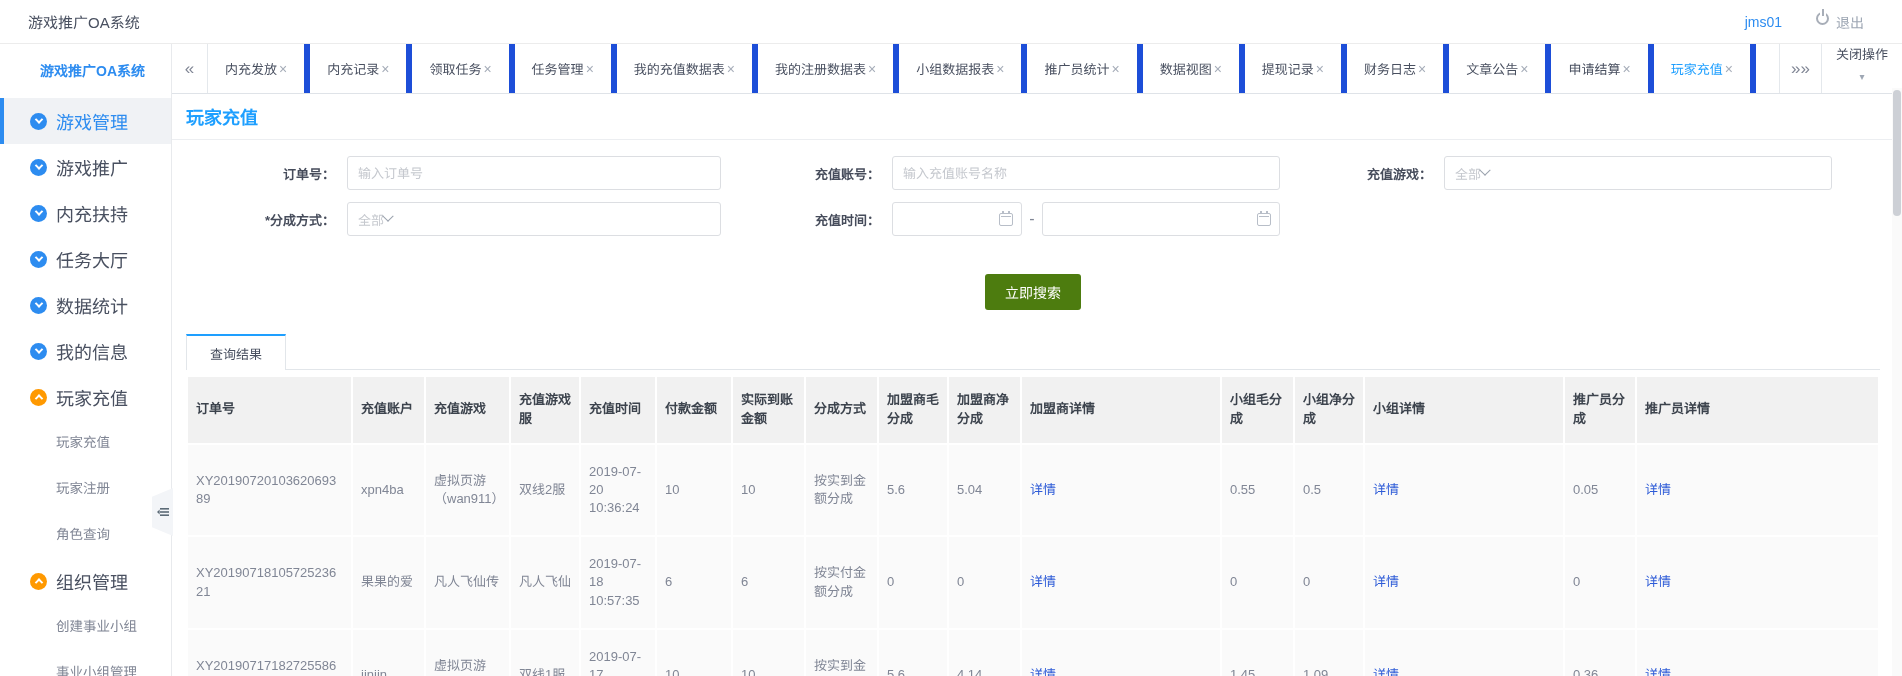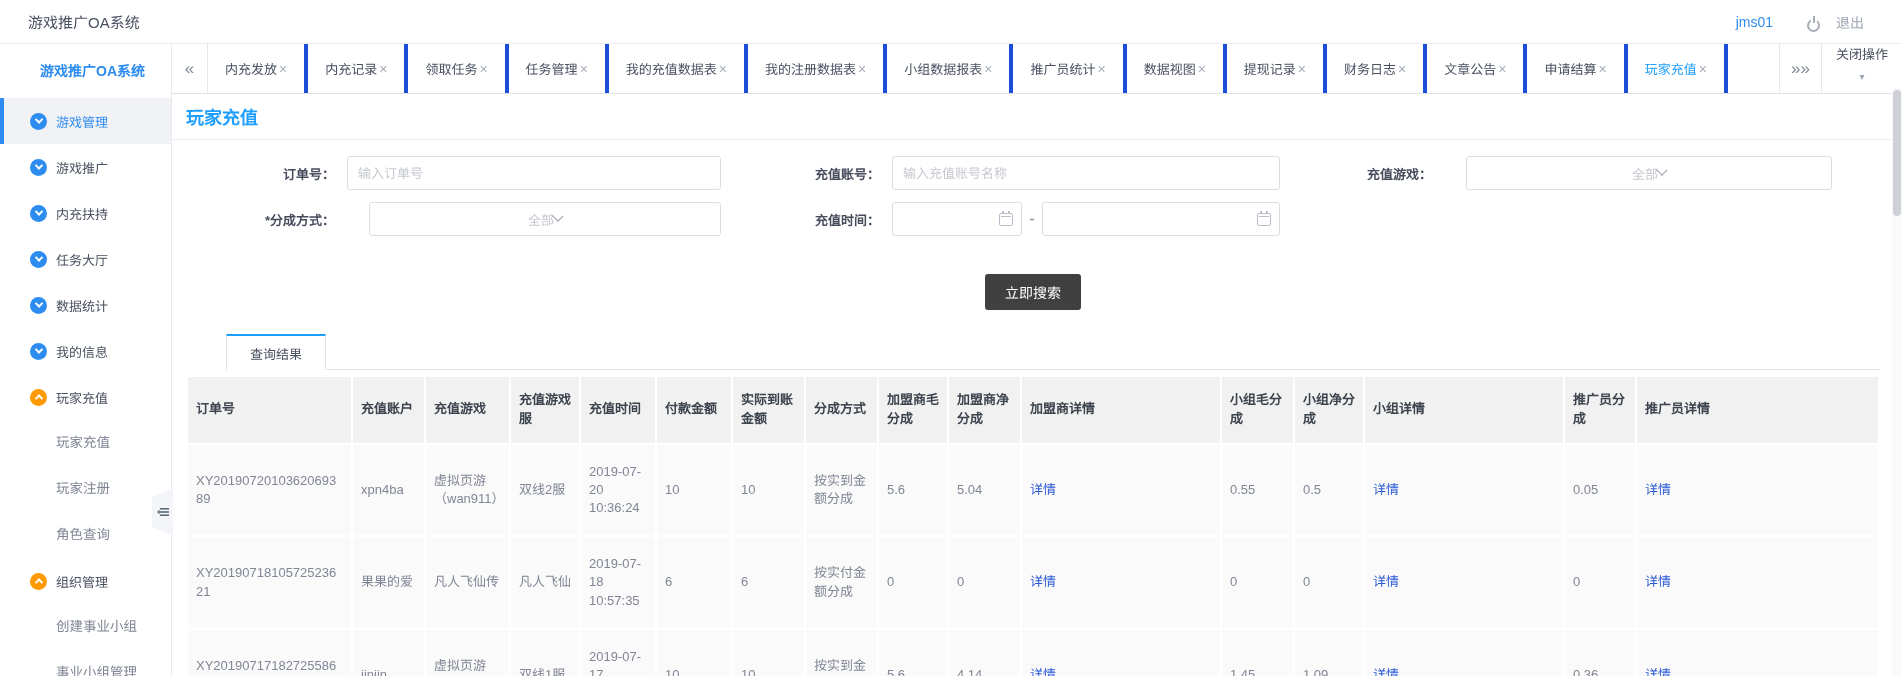--- a/index.html
+++ b/index.html
@@ -5,34 +5,34 @@
   * { margin:0; padding:0; box-sizing:border-box; }
   html,body { width:1902px; height:676px; overflow:hidden; background:#fff;
               font-family:"Liberation Sans","DejaVu Sans",sans-serif; }
 
   
   .topbar { height:44px; display:flex; align-items:center; justify-content:space-between;
             padding:0 38px 0 28px; border-bottom:1px solid #ececec; background:#fff; }
   .topbar-title { font-size:15px; color:#495060; }
   .topbar-right { display:flex; align-items:center; gap:34px; }
   .username { font-size:14px; color:#2d8cf0; cursor:pointer; }
-  .logout { display:flex; align-items:flex-end; gap:16px; color:#9ea7b4; font-size:14px; cursor:pointer; }
+  .logout { display:flex; align-items:flex-start; gap:7px; color:#9ea7b4; font-size:14px; cursor:pointer; }
   .power-icon { width:13px; height:13px; border:2px solid #a8aeb8; border-radius:50%;
                 position:relative; display:inline-block; }
   .power-icon::before { content:""; position:absolute; left:50%; top:-5px; transform:translateX(-50%);
                 width:2px; height:7px; background:#a8aeb8; box-shadow:0 0 0 2px #fff; }
 
   
   .app { display:flex; height:632px; position:relative; }
 
   
   .sidebar { width:172px; min-width:172px; border-right:1px solid #e8eaed; background:#fff; overflow:hidden; }
   .side-header { height:54px; line-height:54px; padding-left:40px; font-size:14px; font-weight:bold; color:#2d8cf0; }
   .side-item { height:46px; display:flex; align-items:center; gap:9px; padding-left:30px;
-               font-size:13px; color:#495060; cursor:pointer; position:relative; }
+               font-size:18px; color:#495060; cursor:pointer; position:relative; }
   .side-item.active { background:#f0f2f5; color:#2d8cf0; }
   .side-item.active::before { content:""; position:absolute; left:0; top:0; width:4px; height:100%; background:#2d8cf0; }
   .circle { width:17px; height:17px; min-width:17px; border-radius:50%;
             display:inline-flex; align-items:center; justify-content:center; }
   .circle.blue { background:#2d8cf0; } .circle.orange { background:#ff9900; }
   .chev { width:6px; height:6px; border-left:2px solid #fff; border-bottom:2px solid #fff; }
   .chev.down { transform:rotate(-45deg) translate(1px,-1px); }
   .chev.up { transform:rotate(135deg) translate(1px,-1px); }
   .side-sub { height:46px; line-height:46px; padding-left:56px; font-size:13.5px; color:#808695; cursor:pointer; }
 
@@ -43,21 +43,21 @@
 
   
   .main { flex:1; display:flex; flex-direction:column; overflow:hidden; background:#fff; }
 
   
   .tabbar { height:50px; min-height:50px; display:flex; align-items:stretch;
             border-bottom:1px solid #dfe3e8; background:#fff; font-size:13px; color:#495060; }
   .tab-nav { width:36px; display:flex; align-items:center; justify-content:center;
              color:#808695; font-size:17px; border-right:1px solid #e4e8ec; cursor:pointer; }
   .tab { display:flex; align-items:center; gap:2px; padding:0 17px;
-         border-right:4px solid #1d4ed8; cursor:pointer; white-space:nowrap; }
+         border-right:6px solid #1d4ed8; cursor:pointer; white-space:nowrap; }
   .tab.active .tab-label { color:#1e9fff; }
   .tab-close { color:#a5acb8; font-size:14px; line-height:1; cursor:pointer; }
   .tab-filler { flex:1; border-right:1px solid #e4e8ec; }
   .tab-forward { width:42px; display:flex; align-items:center; justify-content:center;
              color:#808695; font-size:17px; border-right:1px solid #e4e8ec; cursor:pointer; }
   .close-ops { display:flex; align-items:center; gap:8px; padding:0 14px; cursor:pointer;flex-direction:column; }
   .caret-down { color:#9ea7b4; font-size:10px; }
 
   
   .title-wrap { padding:9px 0 10px 14px; border-bottom:1px solid #eceef1; }
@@ -66,40 +66,40 @@
 
   
   .form-grid { margin-top:16px; display:grid;
                grid-template-columns:161px 374px 171px 388px 164px 388px;
                row-gap:12px; align-items:center; }
   .f-label { text-align:right; padding-right:12px; font-size:13px; font-weight:bold; color:#464c5b; white-space:nowrap; }
   .f-control { height:34px; border:1px solid #dcdee2; border-radius:3px; background:#fff;
                display:flex; align-items:center; padding:0 10px; font-size:13px; color:#c5c8ce; }
   input.f-control { width:100%; outline:none; color:#14532d; }
   input.f-control::placeholder { color:#c5c8ce; }
-  .f-select { justify-content:center; cursor:pointer;margin-left:22px; }
+  .f-select { justify-content:flex-start; cursor:pointer; }
   .sel-chev { width:8px; height:8px; border-left:1.5px solid #9aa2ad; border-bottom:1.5px solid #9aa2ad;
               transform:rotate(-45deg) translate(2px,-2px); }
   .date-range { display:flex; align-items:center; gap:7px; }
   .date-box { height:34px; border:1px solid #dcdee2; border-radius:3px; background:#fff;
               display:flex; align-items:center; justify-content:flex-end; padding:0 8px; cursor:text; }
   .date-box.d1 { width:132px; } .date-box.d2 { width:242px; }
   .hyphen { color:#808695; }
   .cal-icon { width:14px; height:13px; border:1px solid #b8bec8; border-radius:2px; position:relative; }
   .cal-icon::before { content:""; position:absolute; top:2px; left:1px; right:1px; height:1px; background:#b8bec8; }
   .cal-icon::after { content:""; position:absolute; top:-3px; left:2px; width:2px; height:3px;
               background:#b8bec8; box-shadow:6px 0 0 #b8bec8; }
 
   .btn-row { margin-top:38px; text-align:center; }
-  .search-btn { width:96px; height:36px; background:#404040; color:#fff; border:none; border-radius:3px;
+  .search-btn { width:96px; height:36px; background:#4d7c0f; color:#fff; border:none; border-radius:3px;
                 font-size:14px; cursor:pointer; font-family:inherit; }
 
   
   .results { margin-top:24px; }
-  .result-tabs { border-bottom:1px solid #e2e6ea; display:flex;margin-left:40px; }
+  .result-tabs { border-bottom:1px solid #e2e6ea; display:flex; }
   .result-tab { width:100px; height:36px; background:#fff; border:1px solid #e2e6ea; border-bottom:none;
                 border-top:2px solid #1e9fff; display:flex; align-items:center; justify-content:center;
                 font-size:13px; color:#495060; margin-bottom:-1px; cursor:pointer; }
 
   table.data { border-collapse:collapse; table-layout:fixed; width:1694px; margin-top:5px; }
   table.data th { background:#f1f1f1; border:2px solid #fff; padding:14px 8px; font-size:13px;
                   color:#3c434d; text-align:left; font-weight:bold; line-height:1.45; word-break:break-word; }
   table.data td { background:#fafafa; border:2px solid #fff; padding:18px 8px; font-size:13px;
                   color:#808695; text-align:left; line-height:1.4; word-break:break-word; vertical-align:middle; }
   table.data .center { text-align:left; }

